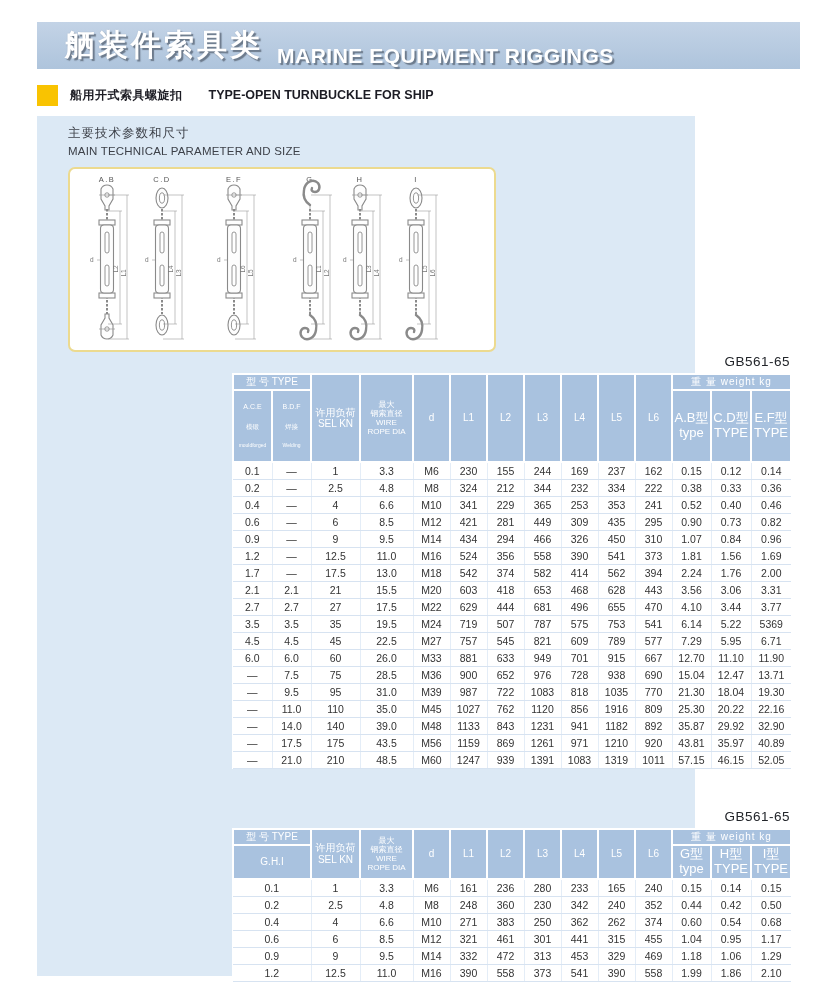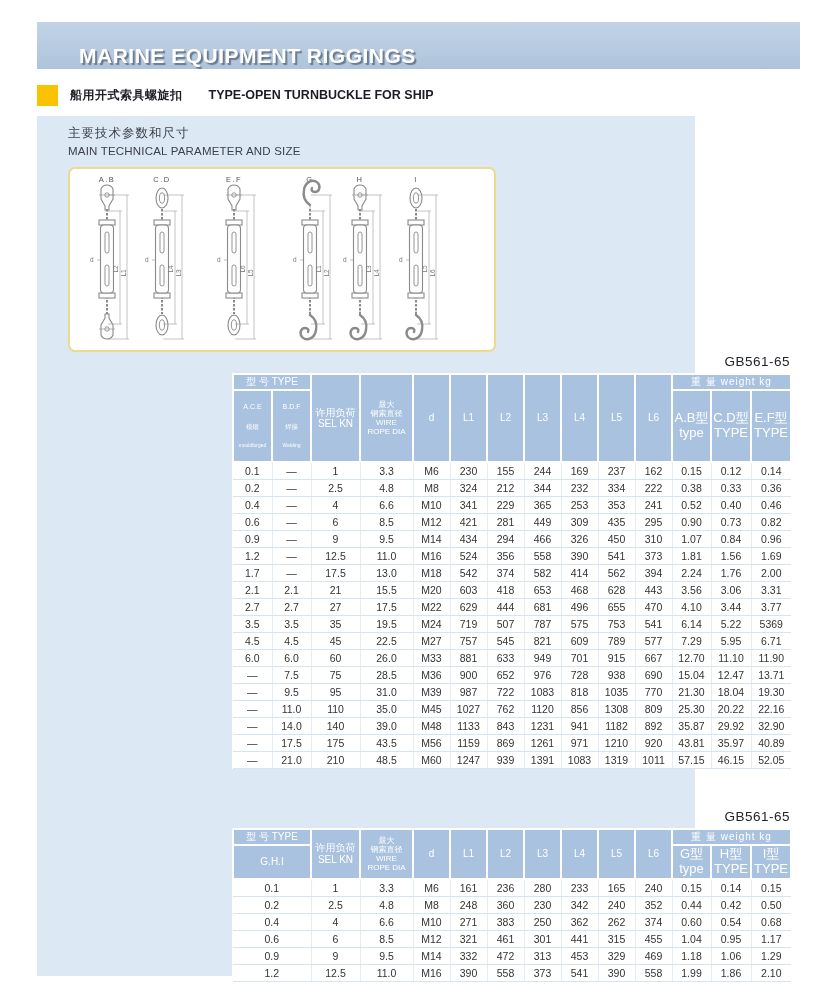--- a/index.html
+++ b/index.html
@@ -79,20 +79,21 @@
     border-left:1px solid #e4edf7;border-right:1px solid #e4edf7;
     border-bottom:1px solid #d7e3f1;
   }
   table.data tr td:first-child{border-left:none;}
   table.data tr td:last-child{border-right:none;}
 </style>
 </head>
 <body>
 
 <div class="banner">
+  <span class="zh">舾装件索具类</span>
   <span class="en">MARINE EQUIPMENT RIGGINGS</span>
 </div>
 
 <div class="section">
   <span class="bullet"></span>
   <span class="zh">船用开式索具螺旋扣</span>
   <span class="en">TYPE-OPEN TURNBUCKLE FOR SHIP</span>
 </div>
 
 <div class="panel">
@@ -492,21 +493,21 @@
           <tr>
             <td>—</td>
             <td>11.0</td>
             <td>110</td>
             <td>35.0</td>
             <td>M45</td>
             <td>1027</td>
             <td>762</td>
             <td>1120</td>
             <td>856</td>
-            <td>1308</td>
+            <td>1916</td>
             <td>809</td>
             <td>25.30</td>
             <td>20.22</td>
             <td>22.16</td>
           </tr>
           <tr>
             <td>—</td>
             <td>14.0</td>
             <td>140</td>
             <td>39.0</td>

